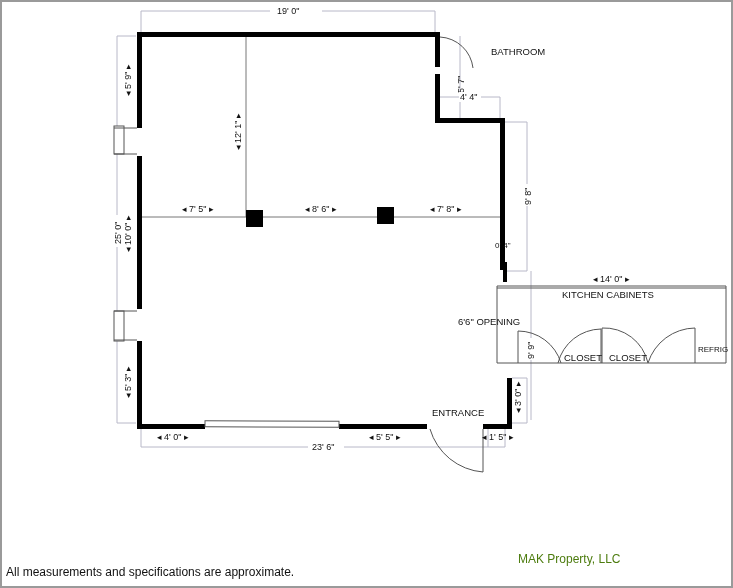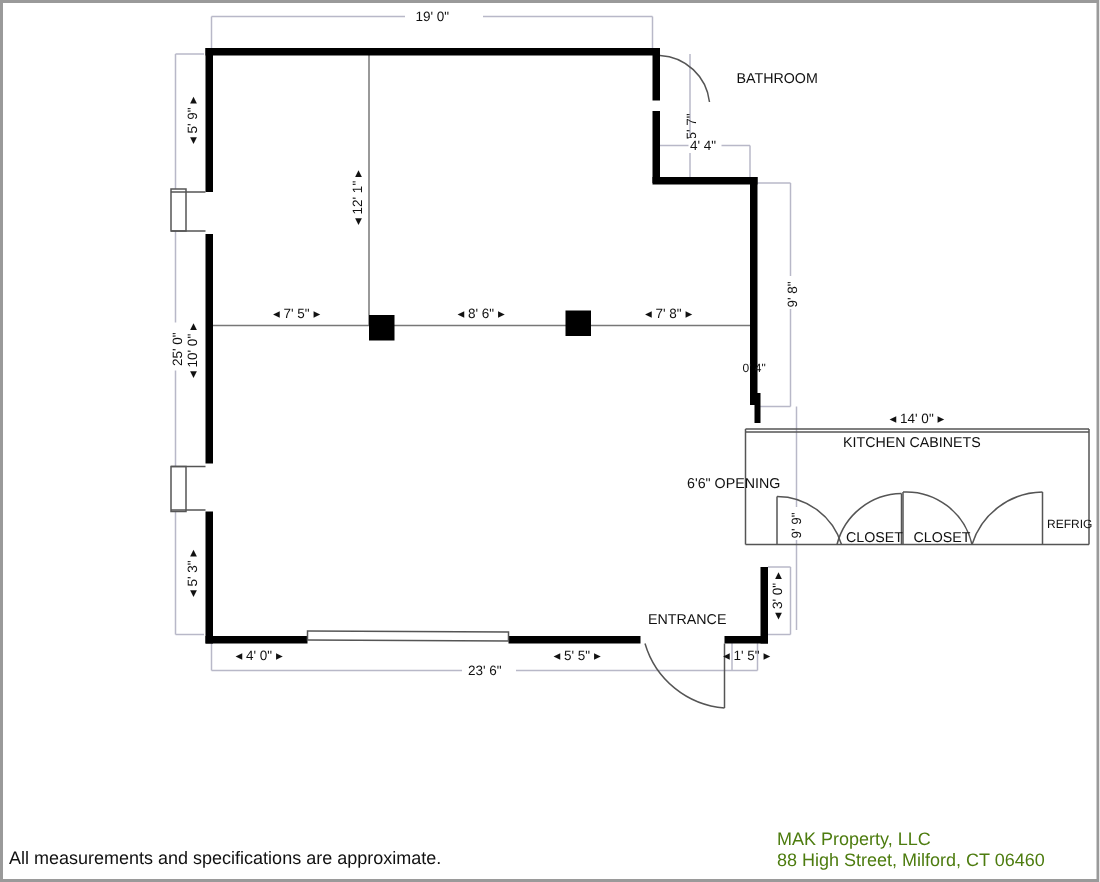--- a/index.html
+++ b/index.html
@@ -165,14 +165,13 @@
     <text class="room" x="564" y="361">CLOSET</text>
     <text class="room" x="609" y="361">CLOSET</text>
     <text class="lbl-sm" x="698" y="352">REFRIG</text>
     <text class="room" x="432" y="416">ENTRANCE</text>
   </g>
 </svg>
 
 <div class="footer-left">All measurements and specifications are approximate.</div>
 <div class="footer-right">
   <div>MAK Property, LLC</div>
-  <div>88 High Street, Milford, CT  06460</div>
 </div>
 
 </body></html>

